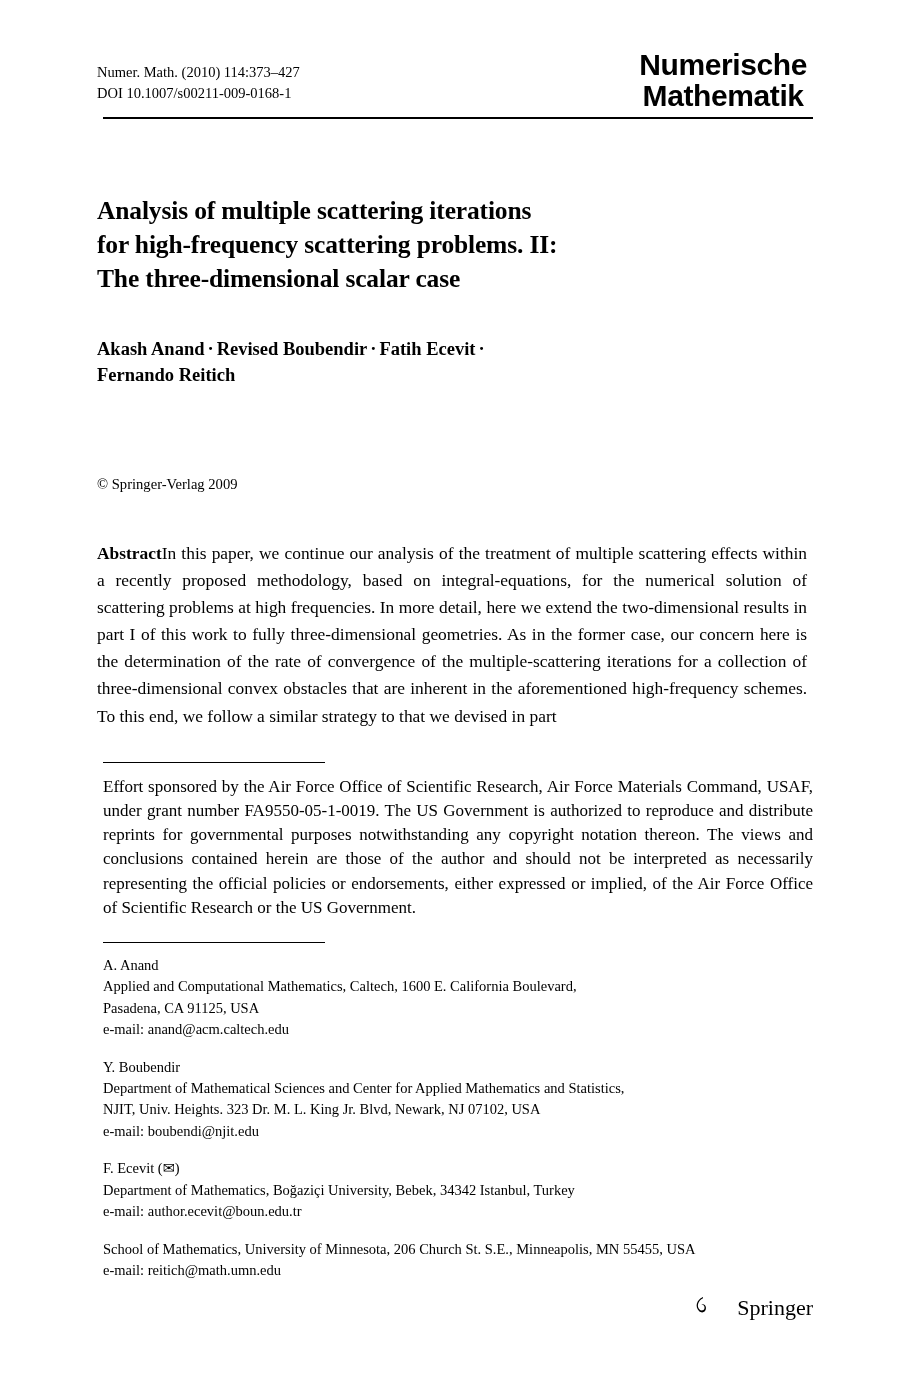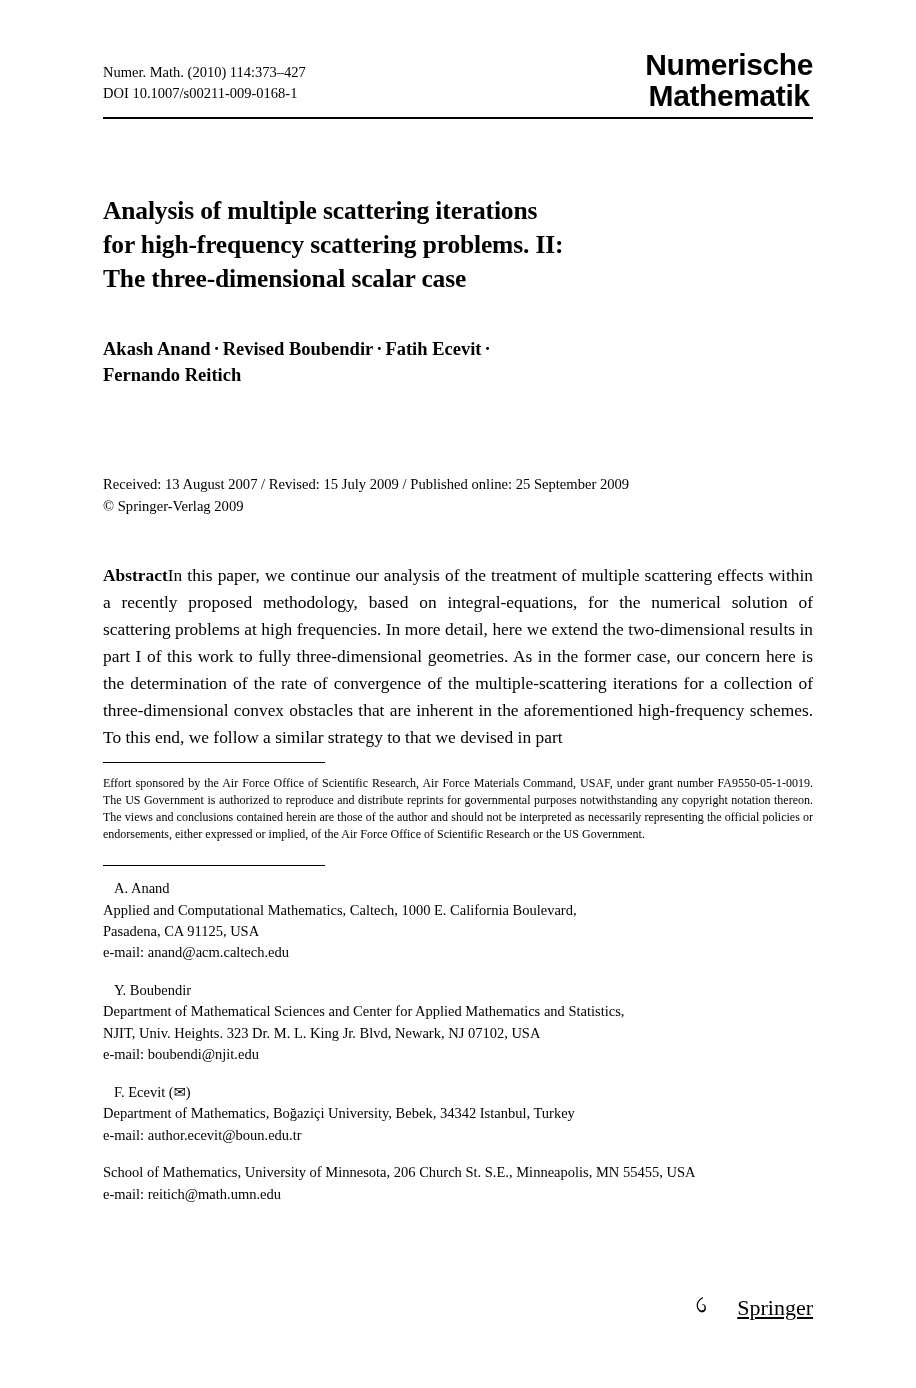--- a/index.html
+++ b/index.html
@@ -17,21 +17,21 @@
   }
   .page {
     position: absolute;
     left: 0;
     top: 0;
     width: 916px;
     height: 1388px;
   }
   .content {
     position: absolute;
-    left: 103px;
+    left: 97px;
     top: 0;
     width: 710px;
   }
 
   
   .header-row {
     position: relative;
     margin-top: 54px;
     height: 62px;
   }
@@ -110,51 +110,50 @@
     top: 762px;
     width: 710px;
   }
   .fn-rule {
     width: 222px;
     height: 1px;
     background: #000;
     margin-bottom: 12px;
   }
   .fn-text {
-    font-size: 12px;
+    font-size: 17px;
     line-height: 1.42;
     text-align: justify;
   }
 
   .affil-rule {
     width: 222px;
     height: 1px;
     background: #000;
     margin-top: 22px;
     margin-bottom: 12px;
   }
   .affil {
     font-size: 14.5px;
     line-height: 1.48;
     margin-bottom: 16px;
   }
-  .affil .name { display: block; margin-left: 11px; }
+  .affil .name { display: block; }
   .affil .line { display: block; }
 
   
   .springer {
     position: absolute;
     right: 103px;
     top: 1295px;
     display: flex;
     align-items: center;
     gap: 24px;
     font-family: "Liberation Serif", serif;
     font-size: 22px;
-    text-decoration: underline;
   }
   .springer-mark {
     display: inline-block;
     width: 20px;
     height: 24px;
     position: relative;
   }
   .springer-mark svg { display: block; }
 </style>
 </head>
@@ -184,41 +183,40 @@
     <div class="authors">
       <div>
         <span>Akash Anand</span><span class="sep">·</span><span>Revised Boubendir</span><span class="sep">·</span><span>Fatih Ecevit</span><span class="sep">·</span>
       </div>
       <div>
         <span>Fernando Reitich</span>
       </div>
     </div>
 
     <div class="dates">
-      <div>Received: 13 August 2007 / Revised: 15 July 2009 / Published online: 25 September 2009</div>
       <div>© Springer-Verlag 2009</div>
     </div>
 
     <div class="abstract">
       <span class="lead">Abstract</span><span>In this paper, we continue our analysis of the treatment of multiple scattering effects within a recently proposed methodology, based on integral-equations, for the numerical solution of scattering problems at high frequencies. In more detail, here we extend the two-dimensional results in part I of this work to fully three-dimensional geometries. As in the former case, our concern here is the determination of the rate of convergence of the multiple-scattering iterations for a collection of three-dimensional convex obstacles that are inherent in the aforementioned high-frequency schemes. To this end, we follow a similar strategy to that we devised in part</span>
     </div>
 
   </div>
 
   <div class="rule-top"></div>
 
   <div class="footnote-block">
     <div class="fn-rule"></div>
     <div class="fn-text">Effort sponsored by the Air Force Office of Scientific Research, Air Force Materials Command, USAF, under grant number FA9550-05-1-0019. The US Government is authorized to reproduce and distribute reprints for governmental purposes notwithstanding any copyright notation thereon. The views and conclusions contained herein are those of the author and should not be interpreted as necessarily representing the official policies or endorsements, either expressed or implied, of the Air Force Office of Scientific Research or the US Government.</div>
 
     <div class="affil-rule"></div>
 
     <div class="affil">
       <span class="name">A. Anand</span>
-      <span class="line">Applied and Computational Mathematics, Caltech, 1000 E. California Boulevard,</span>
+      <span class="line">Applied and Computational Mathematics, Caltech, 1600 E. California Boulevard,</span>
       <span class="line">Pasadena, CA 91125, USA</span>
       <span class="line">e-mail: anand@acm.caltech.edu</span>
     </div>
 
     <div class="affil">
       <span class="name">Y. Boubendir</span>
       <span class="line">Department of Mathematical Sciences and Center for Applied Mathematics and Statistics,</span>
       <span class="line">NJIT, Univ. Heights. 323 Dr. M. L. King Jr. Blvd, Newark, NJ 07102, USA</span>
       <span class="line">e-mail: boubendi@njit.edu</span>
     </div>

